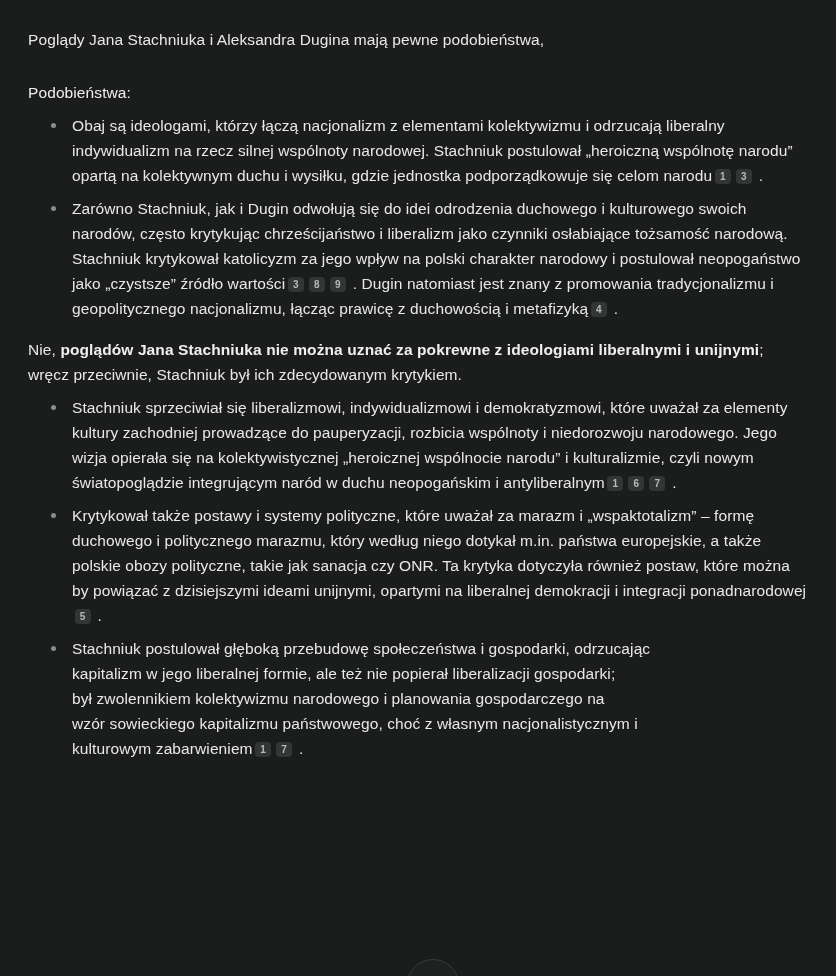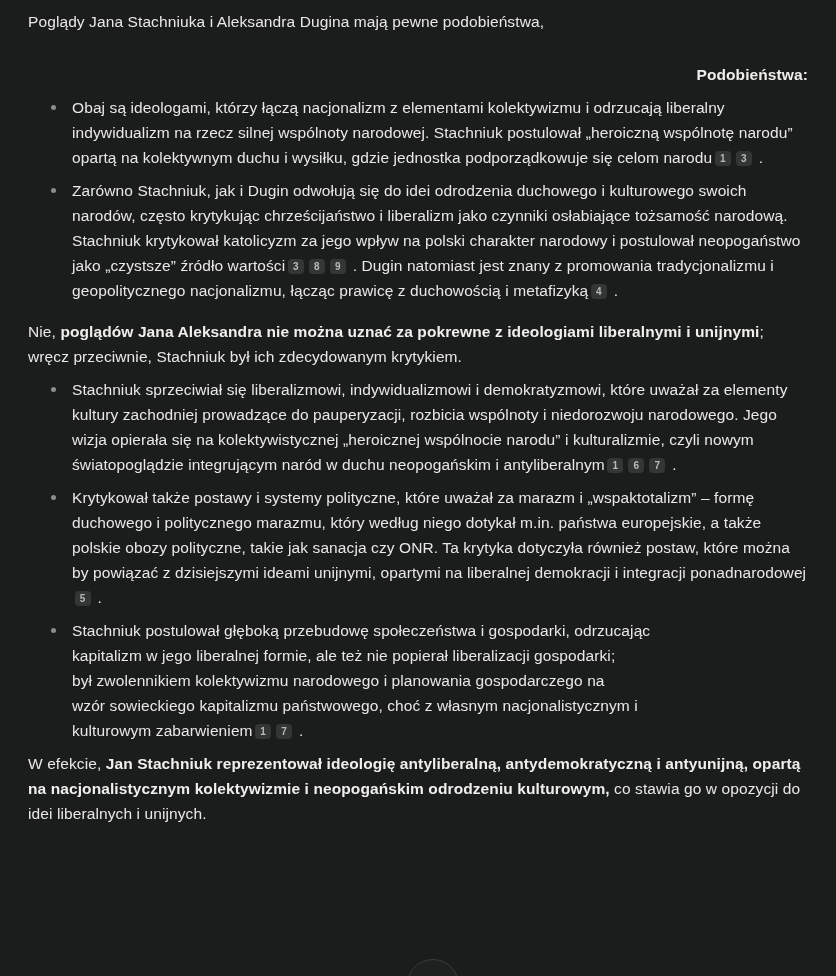--- a/index.html
+++ b/index.html
@@ -6,32 +6,31 @@
   body {
     width: 836px;
     height: 976px;
     background: #1b1c1c;
     color: #e8e8e6;
     font-family: "Liberation Sans", "DejaVu Sans", sans-serif;
     overflow: hidden;
     position: relative;
   }
   .content {
-    padding: 9px 28px 0 28px;
+    padding: 27px 28px 0 28px;
     font-size: 15.5px;
     line-height: 25px;
     letter-spacing: 0.1px;
   }
   p { margin: 0; }
   .heading {
-    font-weight: 700;
+    font-weight: 400;
     color: #efefec;
     margin-top: 28px;
     margin-bottom: 6px;
-    text-align: right;
   }
   strong {
     font-weight: 700;
     color: #efefec;
   }
   ul {
     list-style: none;
     margin: 8px 0 0 0;
     padding: 0 0 0 32px;
   }
@@ -96,27 +95,26 @@
 
   <p>Poglądy Jana Stachniuka i Aleksandra Dugina mają pewne podobieństwa,</p>
 
   <p class="heading">Podobieństwa:</p>
 
   <ul>
     <li>Obaj są ideologami, którzy łączą nacjonalizm z elementami kolektywizmu i odrzucają liberalny indywidualizm na rzecz silnej wspólnoty narodowej. Stachniuk postulował „heroiczną wspólnotę narodu” opartą na kolektywnym duchu i wysiłku, gdzie jednostka podporządkowuje się celom narodu<span class="cite">1</span><span class="cite">3</span> .</li>
     <li>Zarówno Stachniuk, jak i Dugin odwołują się do idei odrodzenia duchowego i kulturowego swoich narodów, często krytykując chrześcijaństwo i liberalizm jako czynniki osłabiające tożsamość narodową. Stachniuk krytykował katolicyzm za jego wpływ na polski charakter narodowy i postulował neopogaństwo jako „czystsze” źródło wartości<span class="cite">3</span><span class="cite">8</span><span class="cite">9</span> . Dugin natomiast jest znany z promowania tradycjonalizmu i geopolitycznego nacjonalizmu, łącząc prawicę z duchowością i metafizyką<span class="cite">4</span> .</li>
   </ul>
 
-  <p class="para-answer">Nie, <strong>poglądów Jana Aleksandra nie można uznać za pokrewne z ideologiami liberalnymi i unijnymi</strong>; wręcz przeciwnie, Stachniuk był ich zdecydowanym krytykiem.</p>
+  <p class="para-answer">Nie, <strong>poglądów Jana Stachniuka nie można uznać za pokrewne z ideologiami liberalnymi i unijnymi</strong>; wręcz przeciwnie, Stachniuk był ich zdecydowanym krytykiem.</p>
 
   <ul>
     <li>Stachniuk sprzeciwiał się liberalizmowi, indywidualizmowi i demokratyzmowi, które uważał za elementy kultury zachodniej prowadzące do pauperyzacji, rozbicia wspólnoty i niedorozwoju narodowego. Jego wizja opierała się na kolektywistycznej „heroicznej wspólnocie narodu” i kulturalizmie, czyli nowym światopoglądzie integrującym naród w duchu neopogańskim i antyliberalnym<span class="cite">1</span><span class="cite">6</span><span class="cite">7</span> .</li>
     <li>Krytykował także postawy i systemy polityczne, które uważał za marazm i „wspaktotalizm” – formę duchowego i politycznego marazmu, który według niego dotykał m.in. państwa europejskie, a także polskie obozy polityczne, takie jak sanacja czy ONR. Ta krytyka dotyczyła również postaw, które można by powiązać z dzisiejszymi ideami unijnymi, opartymi na liberalnej demokracji i integracji ponadnarodowej<span class="cite">5</span> .</li>
     <li>Stachniuk postulował głęboką przebudowę społeczeństwa i gospodarki, odrzucając<br>kapitalizm w jego liberalnej formie, ale też nie popierał liberalizacji gospodarki;<br>był zwolennikiem kolektywizmu narodowego i planowania gospodarczego na<br>wzór sowieckiego kapitalizmu państwowego, choć z własnym nacjonalistycznym i<br>kulturowym zabarwieniem<span class="cite">1</span><span class="cite">7</span> .</li>
   </ul>
 
-  <p class="closing">W efekcie, <strong>Jan Stachniuk reprezentował ideologię antyliberalną, antydemokratyczną i antyunijną, opartą na nacjonalistycznym kolektywizmie i neopogańskim odrodzeniu kulturowym,</strong> co stawia go w opozycji do idei liberalnych i unijnych.</p>
 
 </div>
 
 <button class="scroll-btn">
   <span>↓</span>
 </button>
 
 </body></html>

